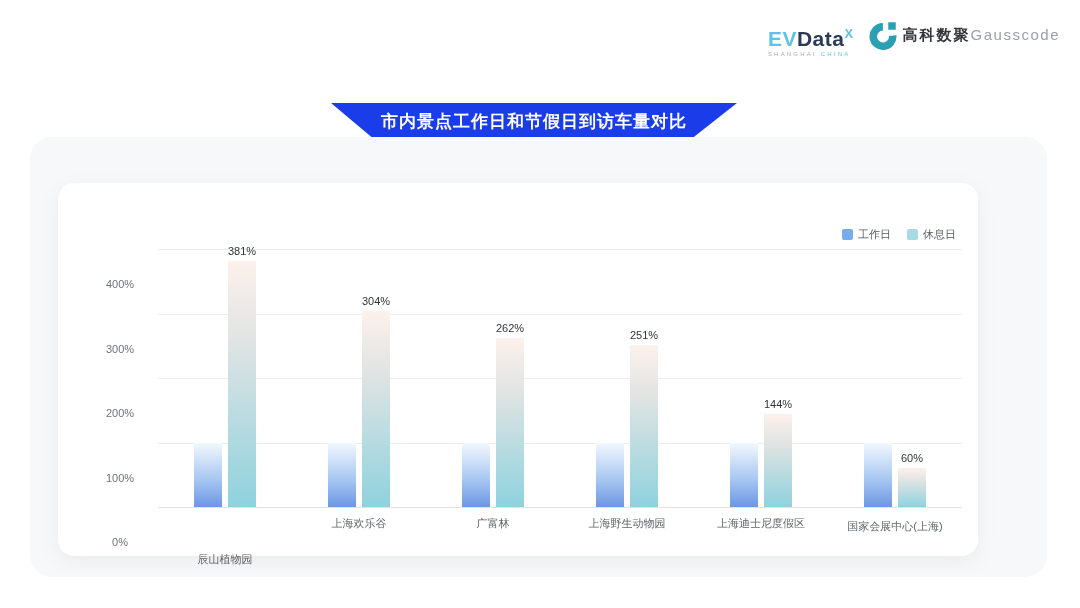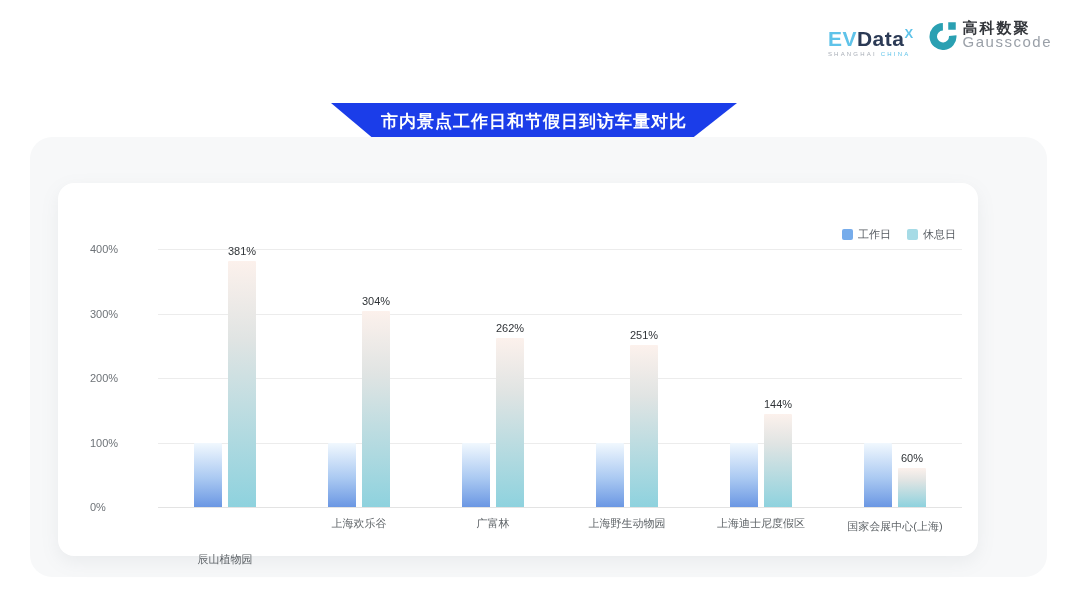--- a/index.html
+++ b/index.html
@@ -1,30 +1,30 @@
 <!DOCTYPE html>
 <html><head>
 <meta charset="utf-8">
 <style>
   * { margin:0; padding:0; box-sizing:border-box; }
   html,body { width:1080px; height:608px; background:#ffffff; overflow:hidden;
     font-family:"Liberation Sans","DejaVu Sans",sans-serif; }
 
   
-  .logo-bar { position:absolute; top:20px; right:28px; display:flex; align-items:flex-start; gap:14px;justify-content:center; }
+  .logo-bar { position:absolute; top:20px; right:20px; display:flex; align-items:flex-start; gap:14px;justify-content:center; }
   .evdata { display:flex; flex-direction:column; align-items:flex-start; padding-top:4px; }
   .evdata-main { font-size:21px; font-weight:bold; letter-spacing:0.5px; line-height:20px; }
   .evdata-ev { color:#5fc3e9; }
   .evdata-data { color:#2b3a55; }
   .evdata-sup { color:#5fc3e9; font-size:13px; vertical-align:super; font-weight:bold; }
   .evdata-sub { font-size:6px; letter-spacing:2.2px; color:#a7adb6; margin-top:2px; }
   .evdata-sub b { color:#5fc3e9; font-weight:normal; }
   .gausscode { display:flex; align-items:center; gap:5px; }
   .g-icon { width:30px; height:30px; }
-  .g-text { display:flex; flex-direction:column; line-height:14px; }
+  .g-text { display:flex; line-height:14px; }
   .g-cn { font-size:15px; font-weight:bold; color:#32353a; letter-spacing:2px; }
   .g-en { font-size:15px; color:#9aa0a8; letter-spacing:1.5px; }
 
   
   .banner { position:absolute; left:331px; top:103px; width:406px; height:37px;
     background:#1b3de9; clip-path:polygon(0 0,100% 0,calc(100% - 47px) 100%,44px 100%);
     display:flex; align-items:center; justify-content:center; }
   .banner-text { color:#ffffff; font-size:17px; font-weight:bold; letter-spacing:1px; }
 
   
@@ -36,22 +36,22 @@
   
   .legend { position:absolute; top:44px; right:22px; display:flex; gap:16px; align-items:center;padding-left:30px; }
   .legend-item { display:flex; align-items:center; gap:5px; cursor:pointer; }
   .legend-marker { width:11px; height:11px; border-radius:2px; }
   .legend-label { font-size:11px; color:#555a60; }
 
   
   .plot { position:absolute; left:0; top:0; width:920px; height:373px; }
   .gridline { position:absolute; height:1px; background:#ececec; }
   .gridline.base { background:#e3e3e3; }
-  .ytick { position:absolute; width:60px; text-align:left; font-size:11px; color:#6e7378;
-    transform:translateY(-50%); }
+  .ytick { position:absolute; width:60px; text-align:center; font-size:11px; color:#6e7378;
+    transform:translateY(-50%);margin-top:35px; }
   .cat-label { position:absolute; width:150px; text-align:center; font-size:11px; color:#5f6468; }
   .bar { position:absolute; width:28px; border-radius:1px 1px 0 0; }
   .bar-workday { background:linear-gradient(180deg,#f1f8fe 0%,#aac9f2 55%,#6b97e3 100%); }
   .bar-holiday { background:linear-gradient(180deg,#fcf1ec 0%,#e0e4e3 32%,#8ed2de 100%); }
   .val-label { position:absolute; width:60px; text-align:center; font-size:11px; color:#303438;
     transform:translateX(-50%); }
 </style>
 </head>
 <body>
 

